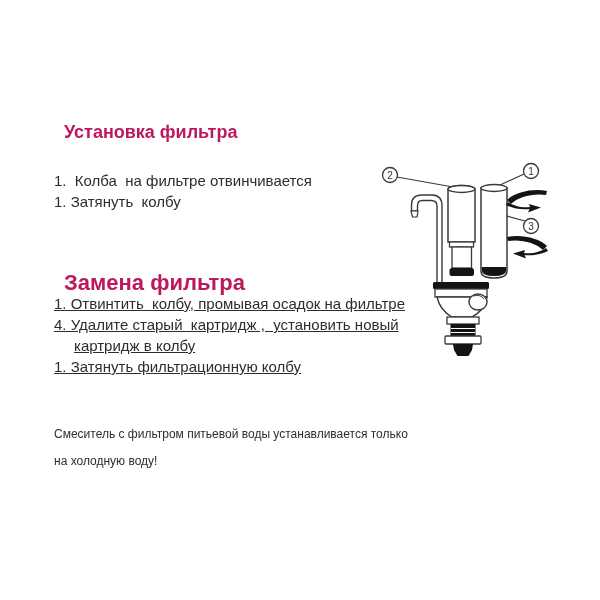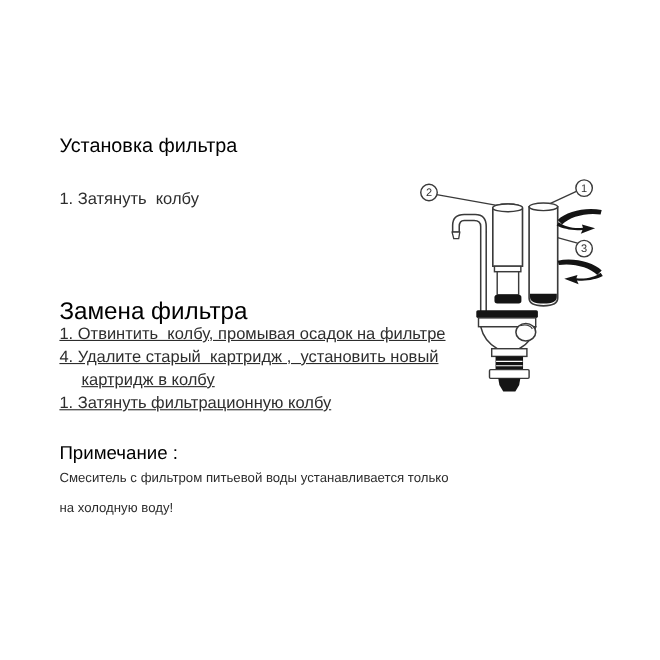--- a/index.html
+++ b/index.html
@@ -7,22 +7,22 @@
     width: 600px; height: 600px;
     background: #ffffff;
     font-family: "Liberation Sans", sans-serif;
     color: #2d2d2d;
     position: relative;
     overflow: hidden;
   }
   .page { position: absolute; inset: 0; background: #fff; }
 
   .sec-heading {
-    position: absolute; left: 54px;
-    font-size: 18px; font-weight: normal; color: #000000;
+    position: absolute; left: 64px;
+    font-size: 18px; font-weight: bold; color: #be185d;
     line-height: 22px; white-space: pre;
   }
   #heading-install { top: 121px; }
   #heading-replace { top: 272px; font-size: 22px; }
   #heading-note    { top: 401px; font-size: 17px; }
 
   .step-list { position: absolute; left: 54px; }
   #list-install { top: 170px; }
   #list-replace { top: 293px; text-decoration: underline; }
 
@@ -48,32 +48,32 @@
     font-size: 10px; fill: #333;
   }
 </style>
 </head>
 <body>
 
 <div class="page">
 
   <div class="sec-heading" id="heading-install">Установка фильтра</div>
   <div class="step-list" id="list-install">
+    <div class="step-item">1.  Колба  на фильтре отвинчивается</div>
     <div class="step-item">1. Затянуть  колбу</div>
   </div>
 
   <div class="sec-heading" id="heading-replace">Замена фильтра</div>
   <div class="step-list" id="list-replace">
     <div class="step-item">1. Отвинтить  колбу, промывая осадок на фильтре</div>
     <div class="step-item">4. Удалите старый  картридж ,  установить новый
 картридж в колбу</div>
     <div class="step-item">1. Затянуть фильтрационную колбу</div>
   </div>
 
-  <div class="sec-heading" id="heading-note">Примечание :</div>
   <div class="note-text">Смеситель с фильтром питьевой воды устанавливается только
 на холодную воду!</div>
 
   <svg class="diagram" viewBox="0 0 185 210" width="185" height="210">
 
     <g stroke="#3a3a3a" stroke-width="1.2" fill="none">
       <path d="M22 22 L78 32"></path>
       <path d="M149 19 L123 31"></path>
       <path d="M150 66 L117 57"></path>
     </g>

